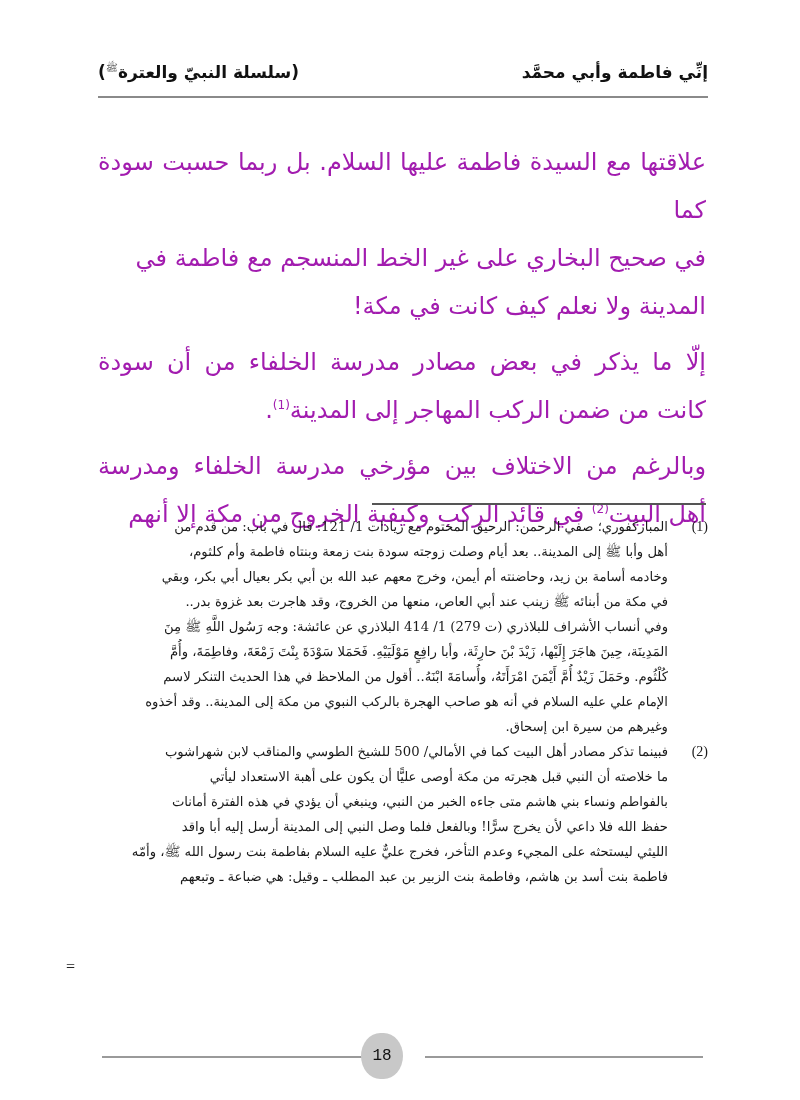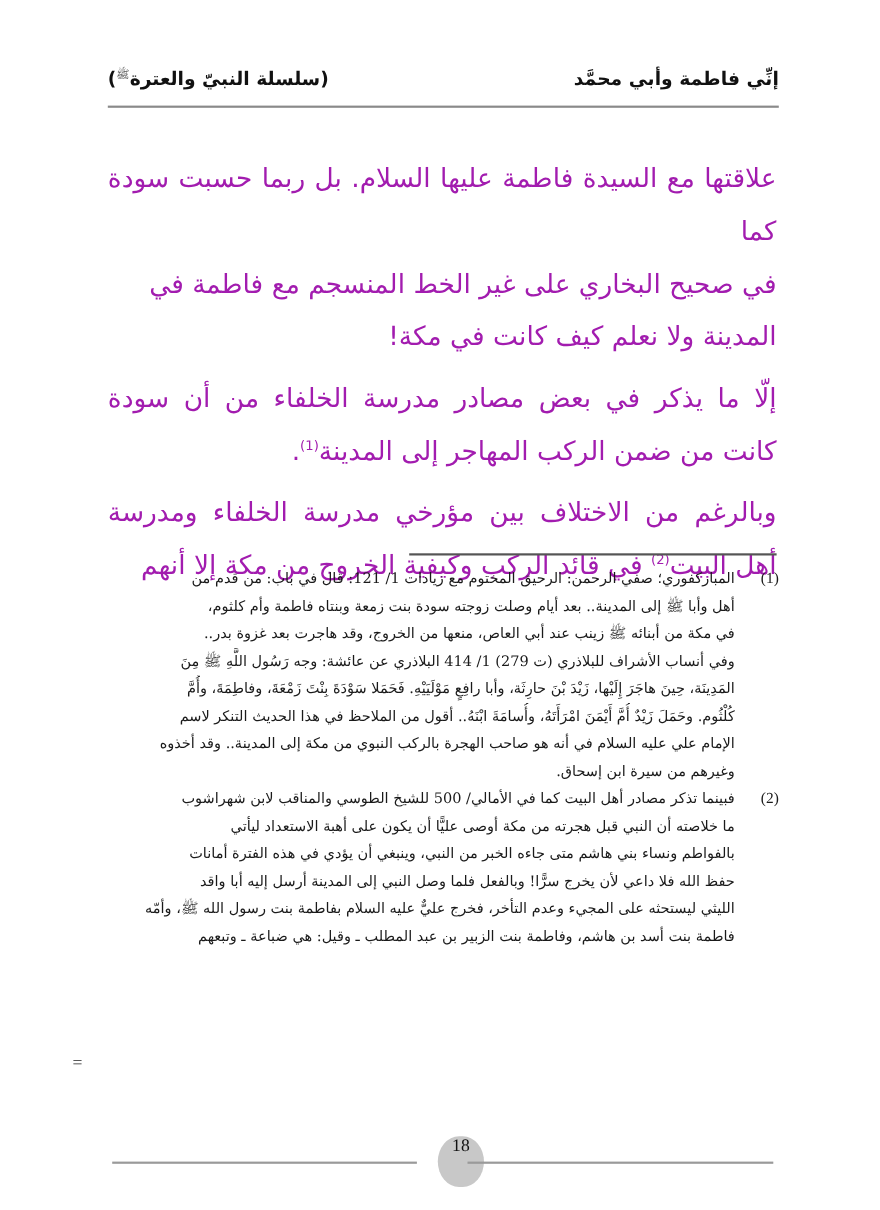--- a/index.html
+++ b/index.html
@@ -128,29 +128,30 @@
     .footer-rule {
       position: absolute;
       top: 1056px;
       height: 2px;
       background: #9a9a9a;
     }
     .footer-rule.left { left: 102px; width: 277px; }
     .footer-rule.right { left: 425px; width: 278px; }
     .page-number {
       position: absolute;
-      left: 398px;
+      left: 361px;
       top: 1033px;
       width: 42px;
       height: 46px;
       background: #c8c8c8;
       border-radius: 46% / 50%;
       display: flex;
+      align-items: center;
       justify-content: center;
-      font-family: Liberation Serif, serif;
+      font-family: Liberation Mono, monospace;
       font-size: 16px;
       color: #111;
     }
   </style>
 </head>
 <body>
 
 <div class="page">
 
   <div class="running-header">
@@ -174,20 +175,21 @@
   </div>
 
   <div class="footnote-rule"></div>
 
   <div class="footnotes">
     <div class="footnote">
       <span class="fn-num">(1)</span>
       <div class="fn-body">
         <span class="fn-line">المباركفوري؛ صفي الرحمن: الرحيق المختوم مع زيادات 1/ 121: قال في باب: من قدم من</span>
         <span class="fn-line">أهل وأبا ﷺ إلى المدينة.. بعد أيام وصلت زوجته سودة بنت زمعة وبنتاه فاطمة وأم كلثوم،</span>
+        <span class="fn-line">وخادمه أسامة بن زيد، وحاضنته أم أيمن، وخرج معهم عبد الله بن أبي بكر بعيال أبي بكر، وبقي</span>
         <span class="fn-line">في مكة من أبنائه ﷺ زينب عند أبي العاص، منعها من الخروج، وقد هاجرت بعد غزوة بدر..</span>
         <span class="fn-line">وفي أنساب الأشراف للبلاذري (ت 279) 1/ 414 البلاذري عن عائشة: وجه رَسُول اللَّهِ ﷺ مِنَ</span>
         <span class="fn-line">المَدِينَة، حِينَ هاجَرَ إِلَيْها، زَيْدَ بْنَ حارِثَة، وأبا رافِعٍ مَوْلَيَيْهِ. فَحَمَلا سَوْدَةَ بِنْتَ زَمْعَةَ، وفاطِمَةَ، وأُمَّ</span>
         <span class="fn-line">كُلْثُوم. وحَمَلَ زَيْدٌ أُمَّ أَيْمَنَ امْرَأَتَهُ، وأُسامَةَ ابْنَهُ.. أقول من الملاحظ في هذا الحديث التنكر لاسم</span>
         <span class="fn-line">الإمام علي عليه السلام في أنه هو صاحب الهجرة بالركب النبوي من مكة إلى المدينة.. وقد أخذوه</span>
         <span class="fn-line">وغيرهم من سيرة ابن إسحاق.</span>
       </div>
     </div>
     <div class="footnote">
       <span class="fn-num">(2)</span>

